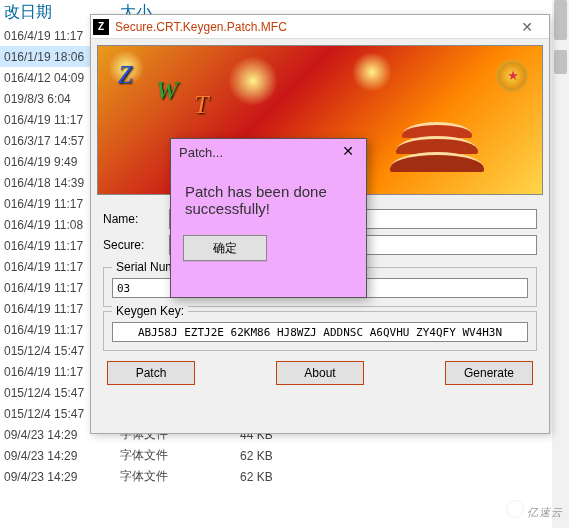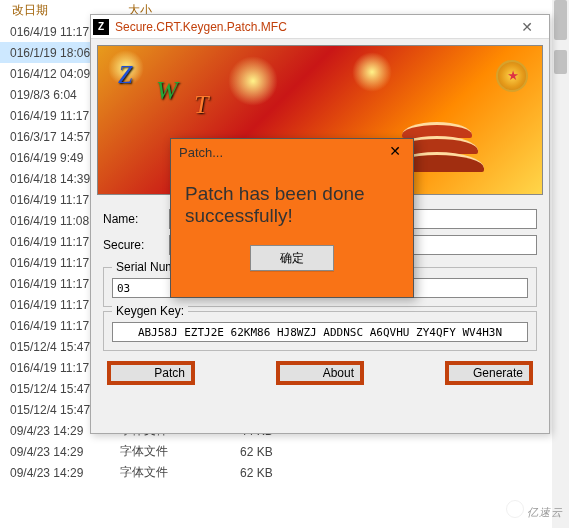--- a/index.html
+++ b/index.html
@@ -1,26 +1,26 @@
 <!DOCTYPE html>
 <html><head>
 <meta charset="utf-8">
 <style>
 * { box-sizing: border-box; font-family: "Microsoft YaHei", "Segoe UI", sans-serif; }
 body { margin: 0; background: #fff; width: 569px; height: 528px; overflow: hidden; position: relative; font-size: 12px; }
 
 
 .filelist { position: absolute; left: 0; top: 0; width: 380px; }
-.filelist-header { display: flex; color: #a16207; font-size: 12px; padding: 2px 0; margin-left: 8px; }
+.filelist-header { display: flex; color: #0369a1; font-size: 16px; padding: 2px 0; }
 .filelist-header .col-date { width: 120px; padding-left: 4px; }
 .filelist-header .col-type { width: 120px; }
 .filelist-header .col-size { width: 60px; }
 .filelist .row { display: flex; font-size: 12px; height: 21px; align-items: center; color: #444; }
 .filelist .row.sel { background: #cde8ff; }
-.filelist .row .col-date { width: 120px; padding-left: 10px; }
+.filelist .row .col-date { width: 120px; padding-left: 4px; }
 .filelist .row .col-type { width: 120px; }
 .filelist .row .col-size { width: 60px; }
 
 
 .watermark { position: absolute; right: 0; bottom: 0; width: 70px; height: 40px; opacity: .3; }
 .watermark-text { position: absolute; right: 6px; bottom: 8px; font-size: 11px; color: #999; font-style: italic; letter-spacing: 1px; margin-top: 34px; }
 .watermark-circ { position: absolute; right: 45px; bottom: 10px; width: 18px; height: 18px; border: 1.5px solid #ccc; border-radius: 50%; }
 
 
 .win { position: absolute; left: 90px; top: 14px; width: 460px; height: 420px; background: #f0f0f0; border: 1px solid #a8a8a8; box-shadow: 2px 2px 8px rgba(0,0,0,.2); }
@@ -48,28 +48,28 @@
 .form { padding: 2px 12px; }
 .form-row { display: flex; align-items: center; margin: 6px 0; }
 .form-row label { width: 66px; font-size: 12px; }
 .form-row input { flex: 1; height: 20px; border: 1px solid #888; padding: 0 4px; font-size: 12px; background: #fff; }
 
 .groupbox { border: 1px solid #bbb; margin: 4px 12px; padding: 10px 8px 8px; position: relative; }
 .groupbox .legend { position: absolute; top: -8px; left: 8px; background: #f0f0f0; padding: 0 4px; font-size: 12px; }
 .groupbox input { width: 100%; height: 20px; border: 1px solid #888; text-align: center; font-size: 11px; padding: 0 4px; background: #fff; font-family: Consolas, monospace; }
 
 .btnrow { display: flex; justify-content: space-between; padding: 6px 16px 10px; }
-.btnrow button { width: 88px; height: 24px; background: #e1e1e1; border: 4px solid #c2410c; font-size: 12px; cursor: pointer; text-align: right; }
-
-
-.modal { position: absolute; left: 170px; top: 138px; width: 244px; height: 160px; background: #f97316; border: 1px solid #555; box-shadow: 3px 3px 10px rgba(0,0,0,.3); z-index: 10; }
+.btnrow button { width: 88px; height: 24px; background: #e1e1e1; border: 1px solid #c2410c; font-size: 12px; cursor: pointer; }
+
+
+.modal { position: absolute; left: 170px; top: 138px; width: 197px; height: 160px; background: #f0abfc; border: 1px solid #555; box-shadow: 3px 3px 10px rgba(0,0,0,.3); z-index: 10; }
 .modal .mtitle { height: 26px; display: flex; align-items: center; padding-left: 8px; font-size: 13px; color: #333; }
 .modal .mclose { position: absolute; right: 6px; top: 4px; font-size: 14px; cursor: pointer; padding: 0 6px; }
-.modal .mbody { padding: 18px 14px 8px; font-size: 19px; color: #333; }
-.modal .mbtn { display: flex; justify-content: center; padding: 10px 12px; }
+.modal .mbody { padding: 18px 14px 8px; font-size: 15px; color: #333; }
+.modal .mbtn { display: flex; justify-content: flex-start; padding: 10px 12px; }
 .modal .mbtn button { width: 84px; height: 26px; background: #e1e1e1; border: 1px solid #888; box-shadow: 0 1px 0 rgba(0,0,0,.1); font-size: 12px; cursor: pointer; }
 
 .scrollbar { position: absolute; right: 0; top: 0; width: 17px; height: 100%; background: #f1f1f1; }
 .scroll-thumb { position: absolute; right: 2px; top: 0; width: 13px; height: 40px; background: #c1c1c1; border-radius: 2px; }
 .scroll-thumb2 { position: absolute; right: 2px; top: 50px; width: 13px; height: 24px; background: #c1c1c1; border-radius: 2px; }
 </style>
 </head>
 <body>
 
 <div class="filelist">

